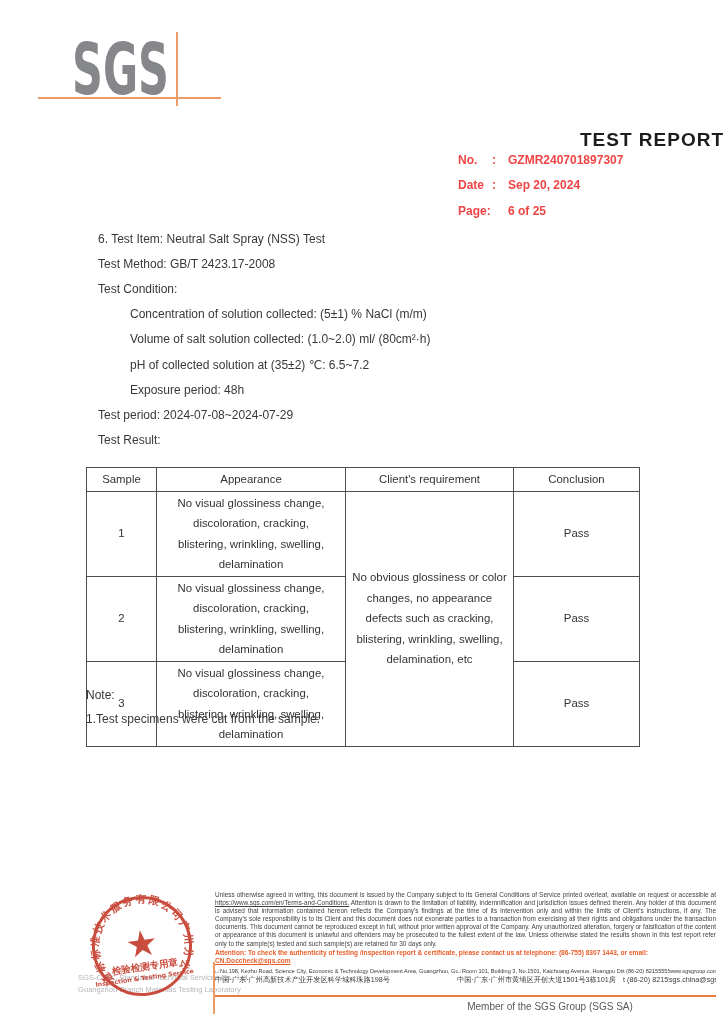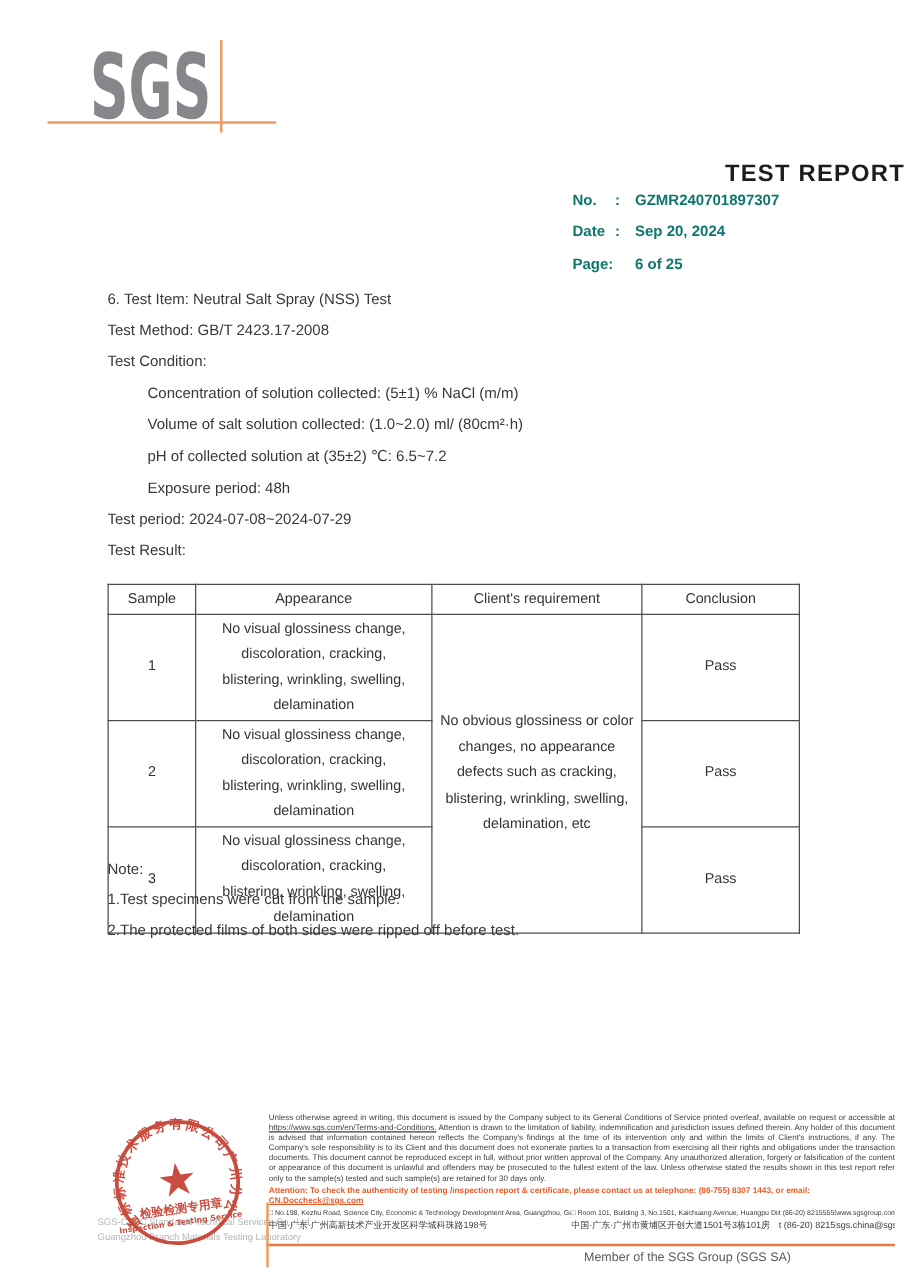--- a/index.html
+++ b/index.html
@@ -8,27 +8,27 @@
     background:#ffffff; overflow:hidden;
     font-family:"Liberation Sans","DejaVu Sans",sans-serif; color:#383838;
   }
   
   .logo-svg { position:absolute; left:72px; top:40px; }
   .logo-rule-h { position:absolute; left:38px; top:97px; width:183px; height:2px; background:#eb9c68; }
   .logo-rule-v { position:absolute; left:176px; top:32px; width:2px; height:74px; background:#eb9c68; }
   
   .title { position:absolute; left:0; top:129px; width:724px; text-align:right;
            font-size:19px; font-weight:bold; letter-spacing:1px; color:#1d1d1d; }
-  .meta { position:absolute; left:458px; top:147px; font-size:12px; font-weight:bold; color:#0f766e; }
+  .meta { position:absolute; left:458px; top:147px; font-size:12px; font-weight:bold; color:#ef4444; }
   .meta-row { display:flex; height:25.5px; align-items:center; }
   .m-label { width:34px; }
   .m-colon { width:16px; }
   
   .body-block { position:absolute; left:86px; top:226px; width:560px; font-size:12px; color:#383838; }
-  .bline { height:25.2px; display:flex; align-items:center; white-space:pre; }
+  .bline { height:25.2px; display:flex; align-items:center; white-space:pre;margin-left:12px; }
   .bline.indent { padding-left:32px; }
   
   .result-table { position:absolute; left:86px; top:467px; width:553px;
                   border-collapse:collapse; table-layout:fixed; font-size:11.4px; color:#333; }
   .result-table th, .result-table td {
     border:1px solid #4d4d4d; text-align:center; vertical-align:middle;
     padding:1px 12px; font-weight:normal; line-height:20.5px;
   }
   .result-table thead tr { height:23px; }
   .result-table tbody tr { height:64px; }
@@ -127,21 +127,20 @@
         <td>3</td>
         <td>No visual glossiness change, discoloration, cracking, blistering, wrinkling, swelling, delamination</td>
         <td>Pass</td>
       </tr>
     </tbody>
   </table>
 
   <div class="notes">
     <div class="note-line">Note:</div>
     <div class="note-line">1.Test specimens were cut from the sample.</div>
-    <div class="note-line">2.The protected films of both sides were ripped off before test.</div>
   </div>
 
   <div class="company">
     <div>SGS-CSTC Standards Technical Services Co., Ltd.</div>
     <div>Guangzhou Branch Materials Testing Laboratory</div>
   </div>
 
   <svg class="stamp-svg" viewBox="0 0 104 104">
     <g transform="rotate(-8 52 52)" fill="#c43a2b" stroke="none">
       <circle cx="52" cy="52" r="48.5" fill="none" stroke="#c43a2b" stroke-width="3"></circle>

